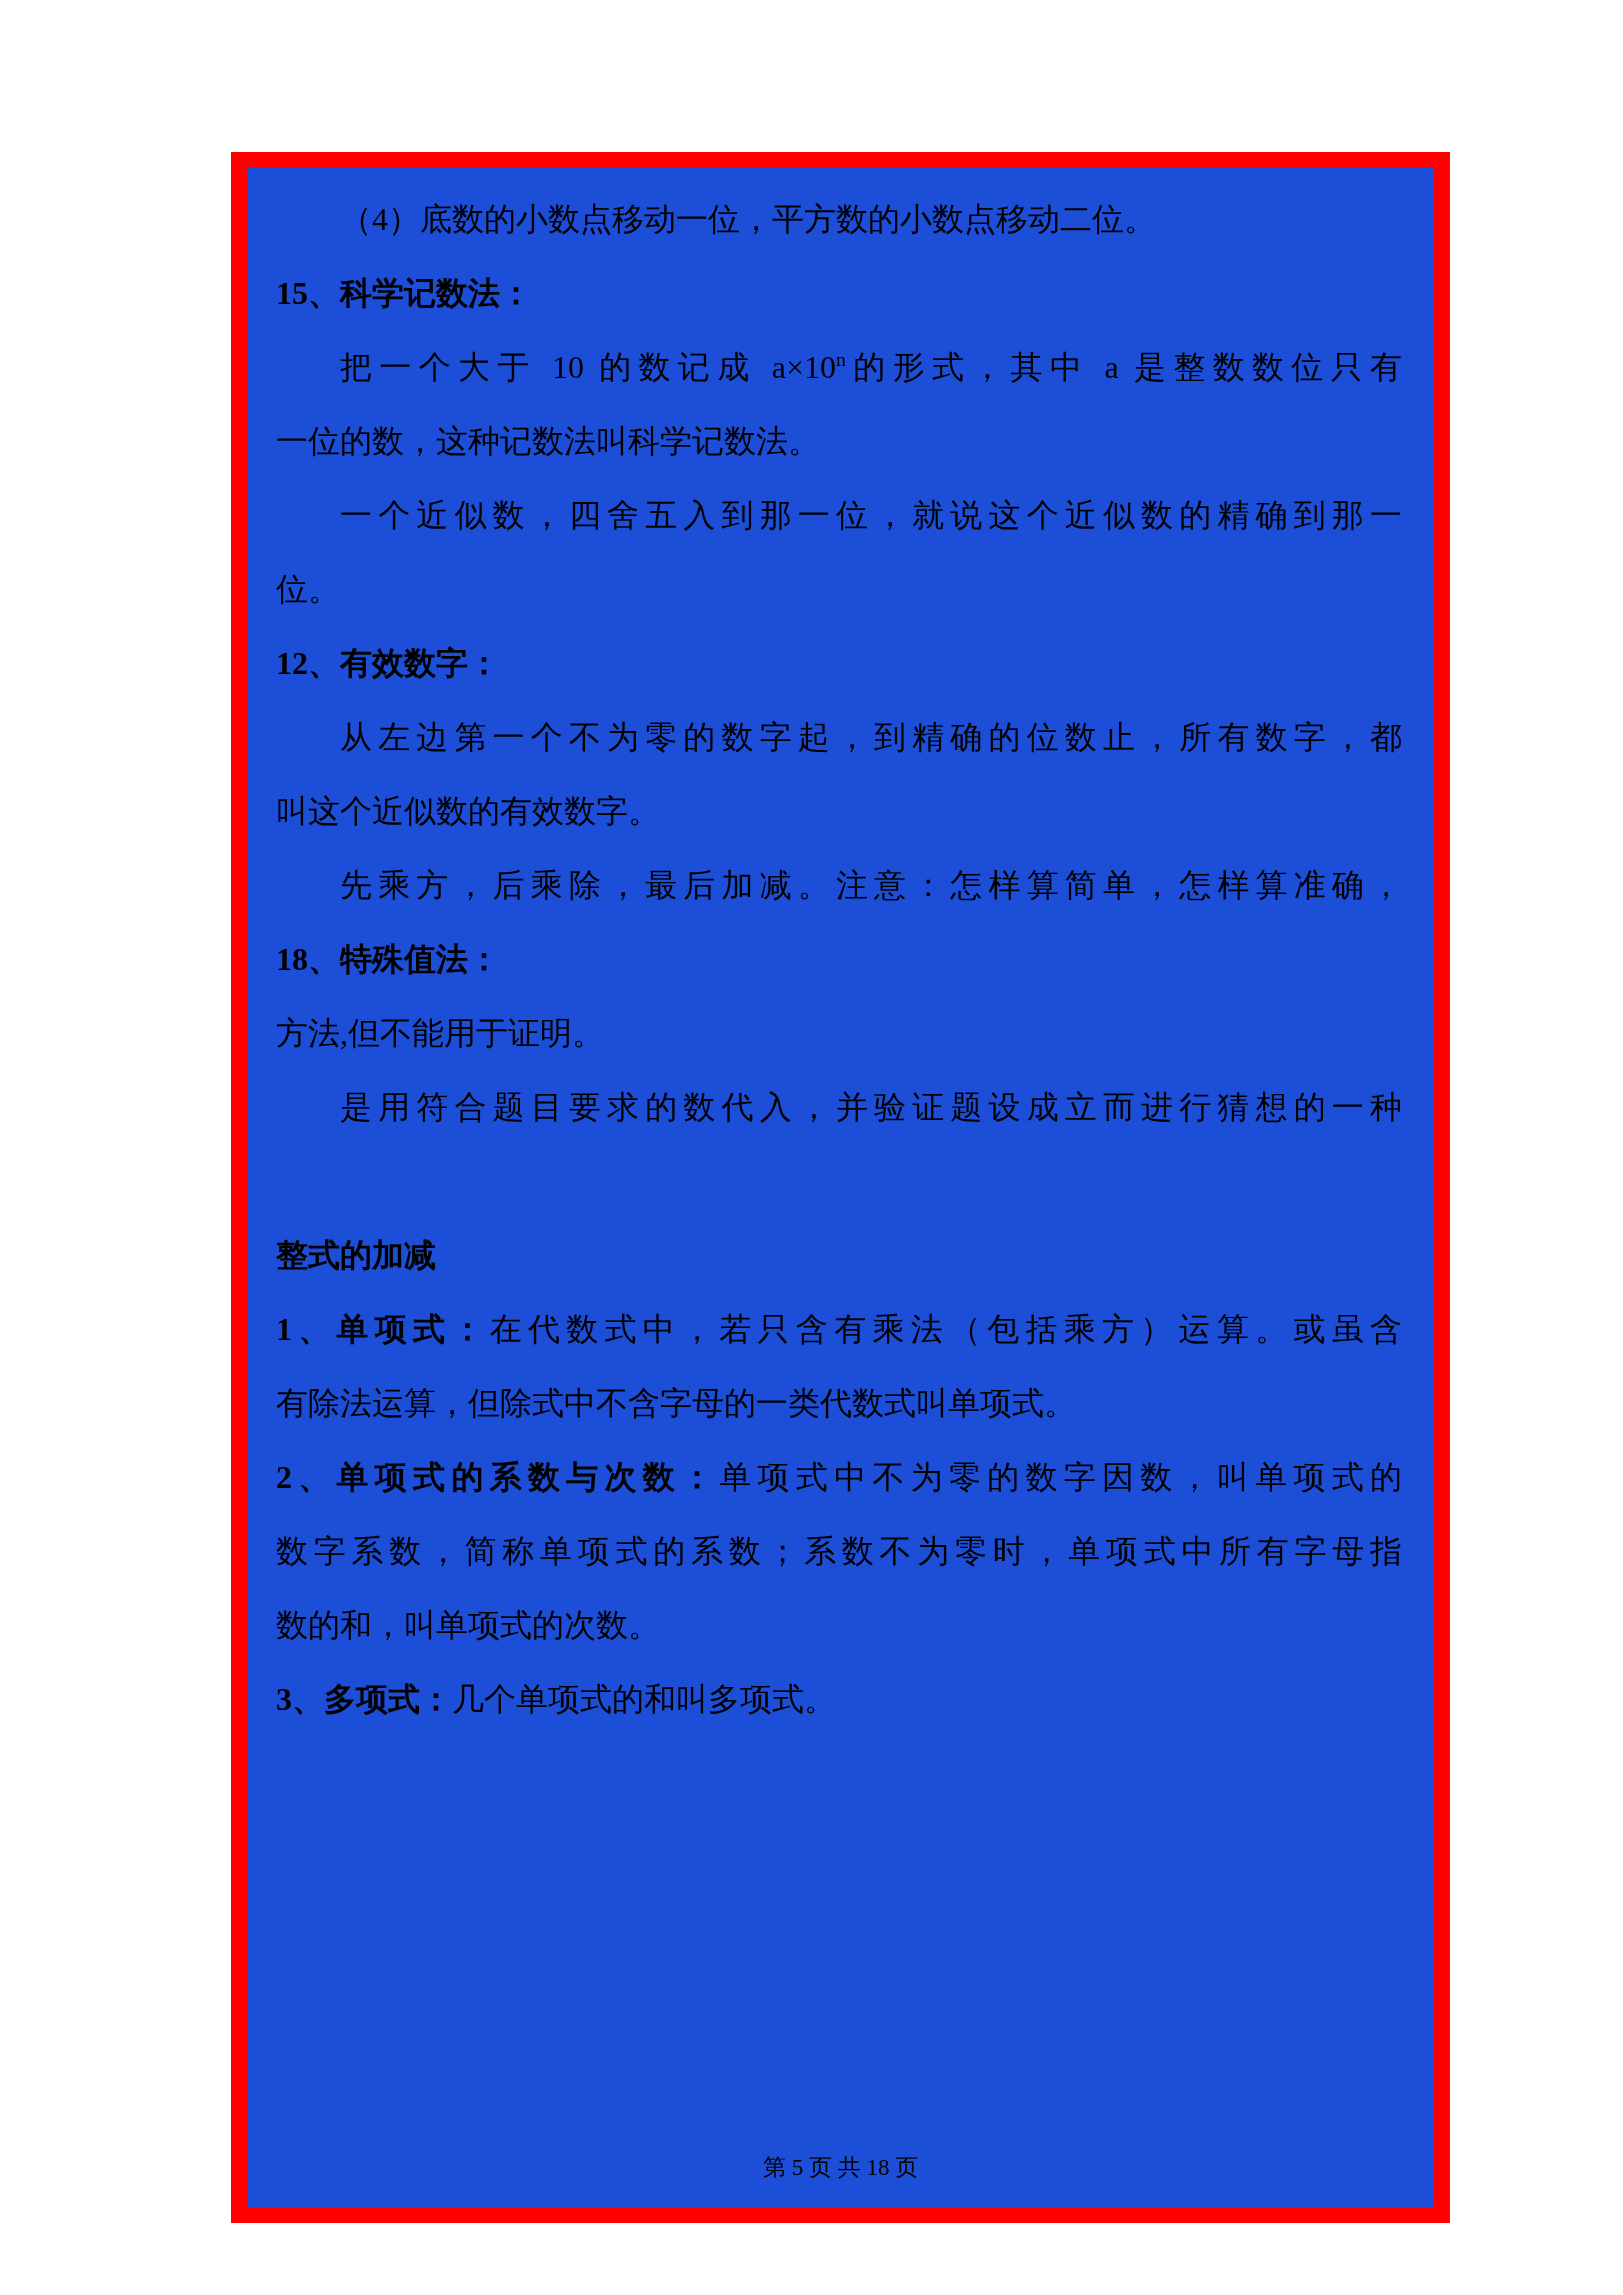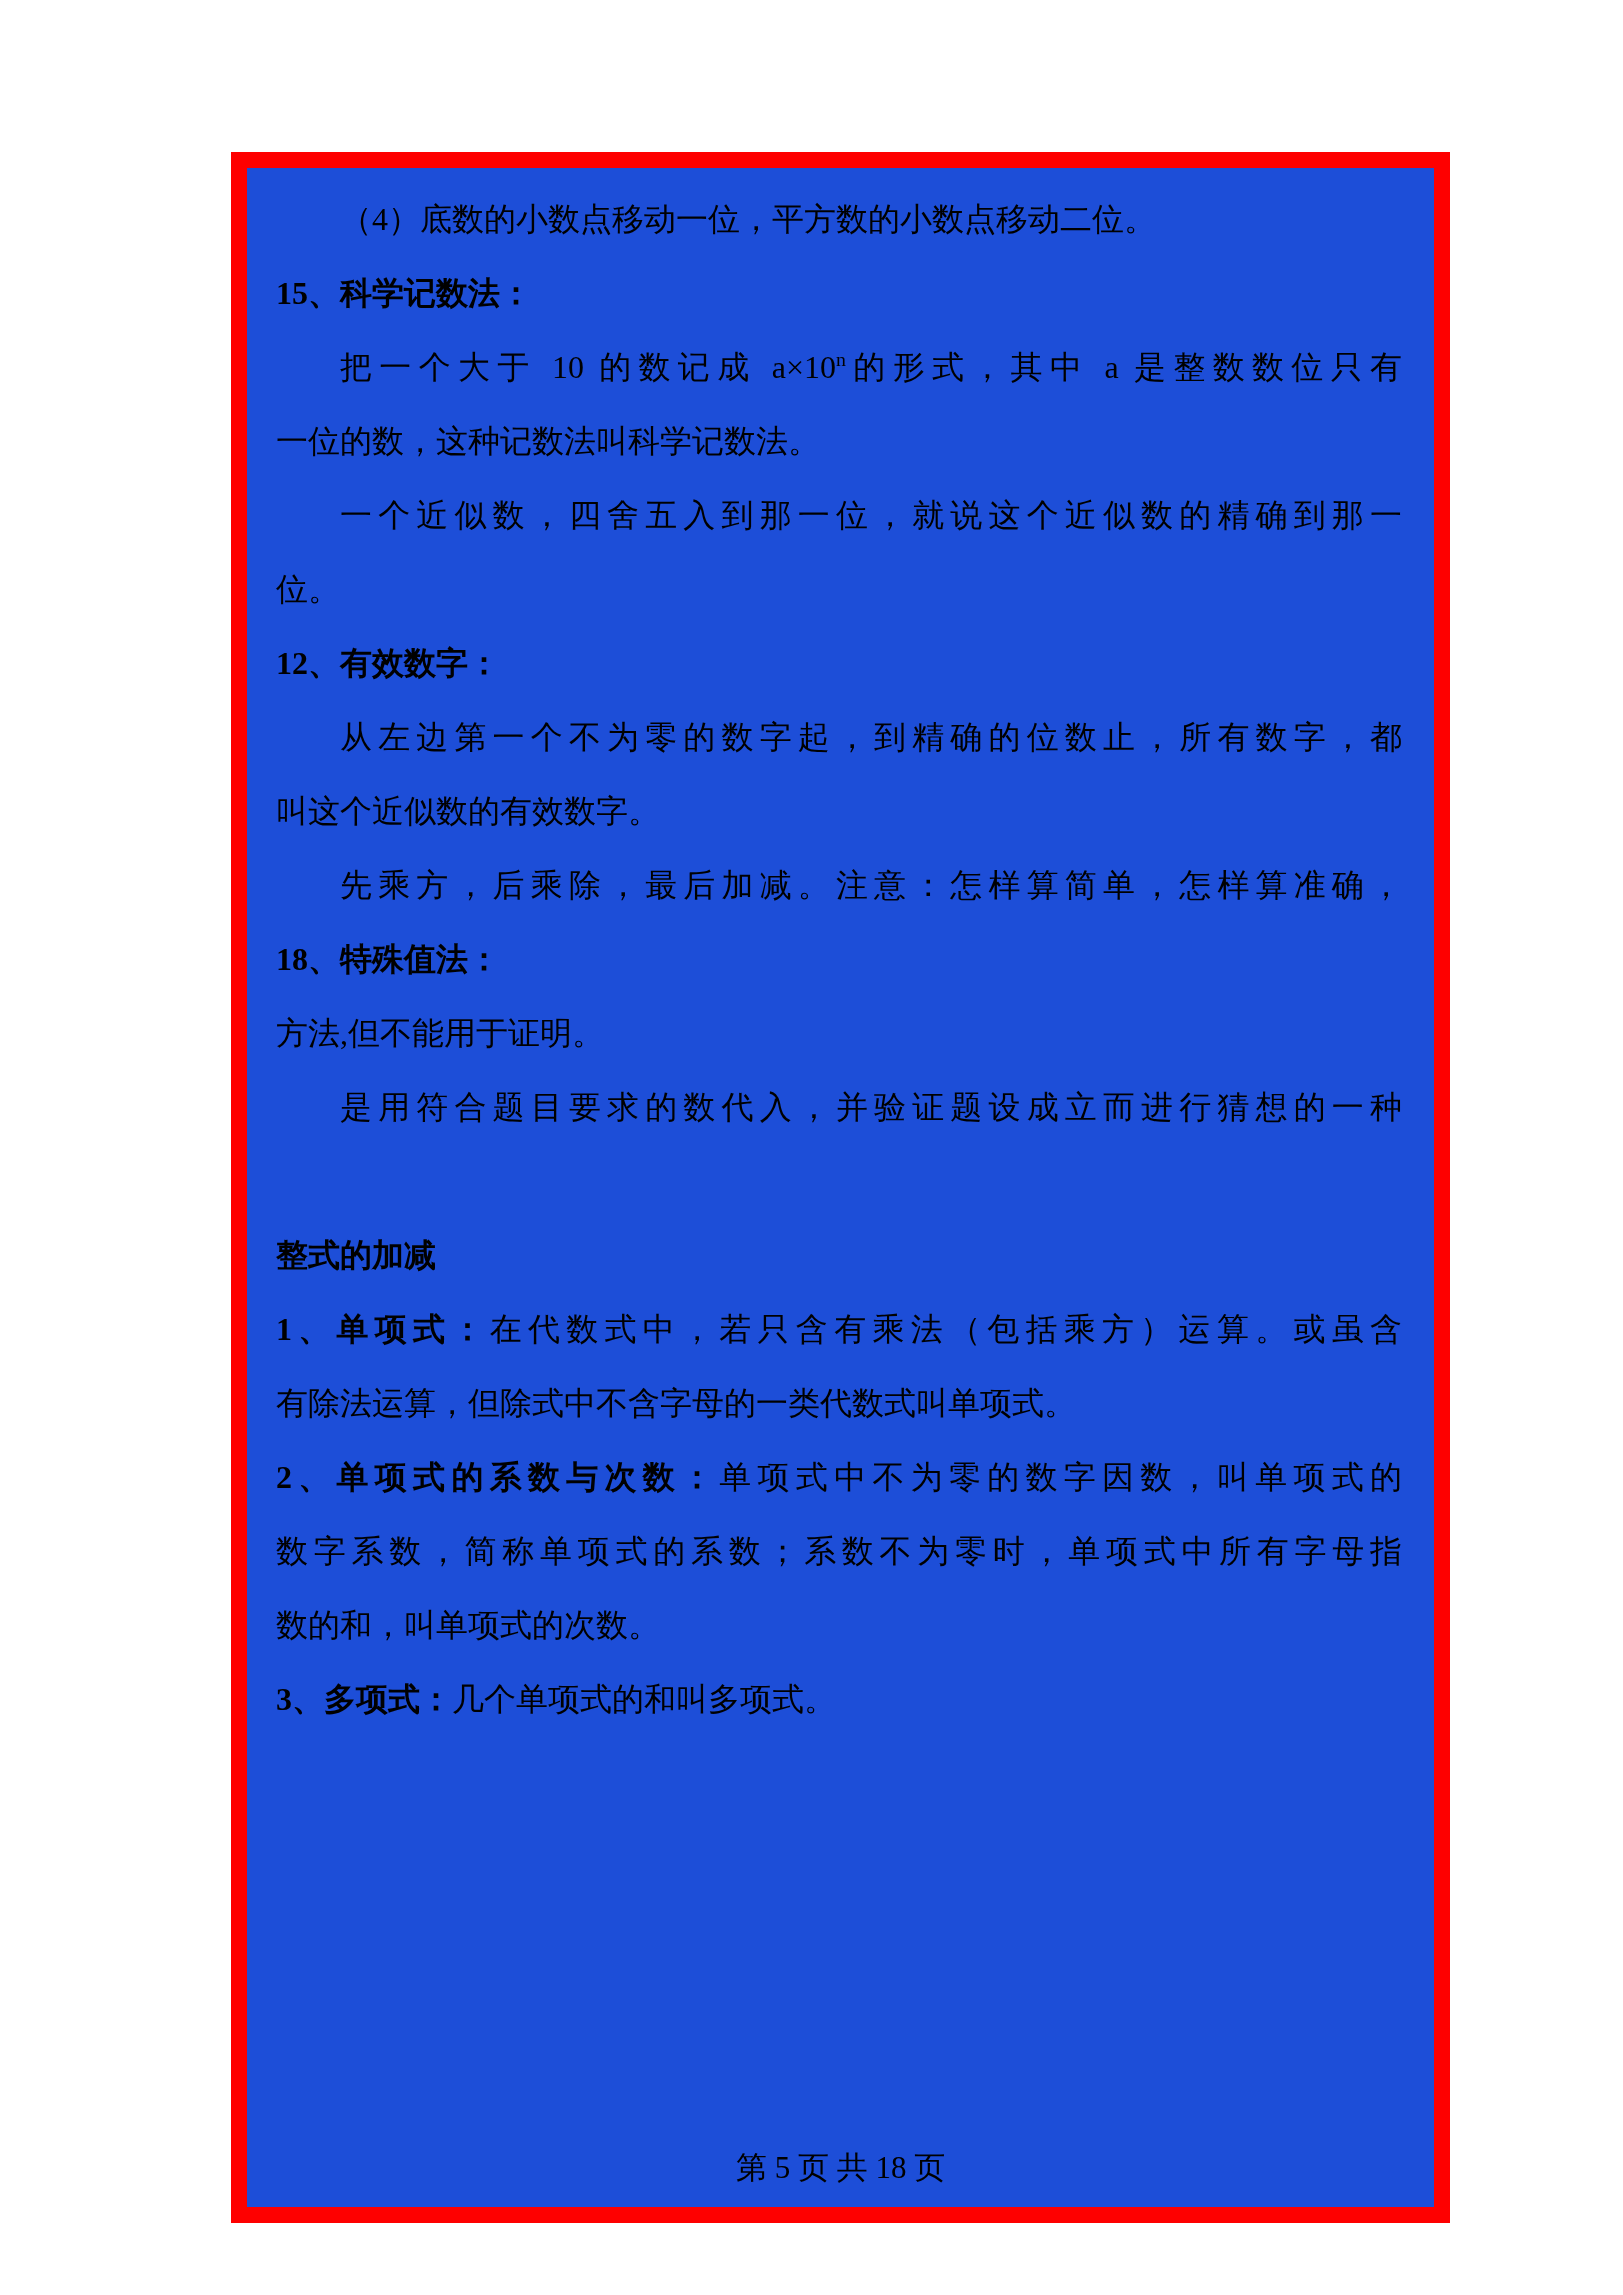--- a/index.html
+++ b/index.html
@@ -57,21 +57,21 @@
     font-size: 0.62em;
     vertical-align: super;
     line-height: 0;
   }
   .footer {
     position: absolute;
     left: 0;
     right: 0;
     bottom: 26px;
     text-align: center;
-    font-size: 31px;
+    font-size: 23px;
     line-height: 27px;
     color: #000000;
   }
 </style>
 </head>
 <body>
 
 <div class="page">
   <div class="frame">
     <div class="content">

